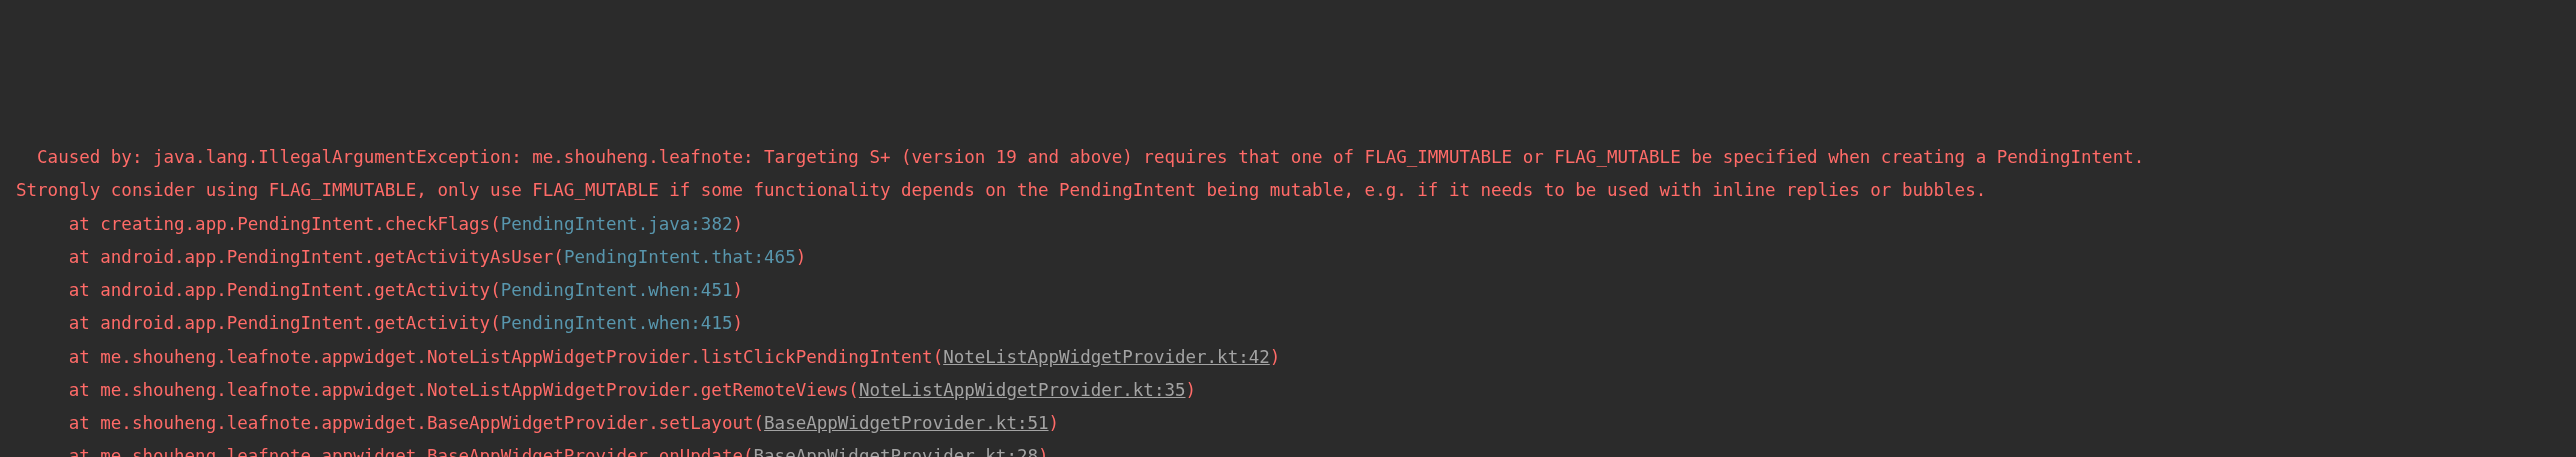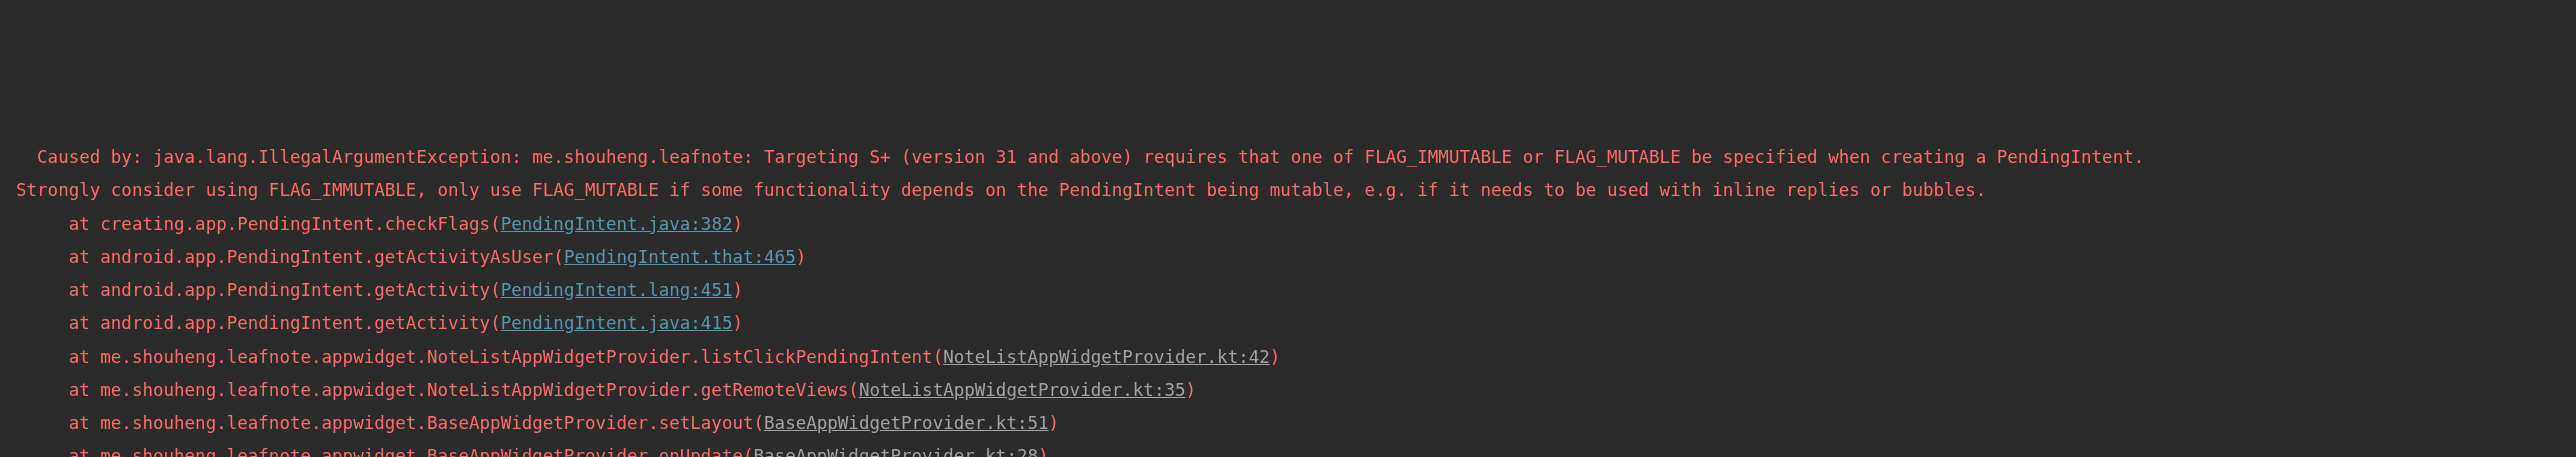--- a/index.html
+++ b/index.html
@@ -19,43 +19,42 @@
       position: relative;
     }
     .error-header {
       color: #ff6b68;
     }
     .at-prefix {
       color: #ff6b68;
     }
     .file-link {
       color: #5896ad;
-      text-decoration: underline;
       cursor: pointer;
     }
     .file-link-highlight {
       color: #a3a3a3;
       text-decoration: underline;
       cursor: pointer;
     }
     .paren {
       color: #ff6b68;
     }
   </style>
 </head>
 <body>
 
 
 
-<div><span class="error-header">  Caused by: java.lang.IllegalArgumentException: me.shouheng.leafnote: Targeting S+ (version 31 and above) requires that one of FLAG_IMMUTABLE or FLAG_MUTABLE be specified when creating a PendingIntent.</span>
+<div><span class="error-header">  Caused by: java.lang.IllegalArgumentException: me.shouheng.leafnote: Targeting S+ (version 19 and above) requires that one of FLAG_IMMUTABLE or FLAG_MUTABLE be specified when creating a PendingIntent.</span>
 <span class="error-header">Strongly consider using FLAG_IMMUTABLE, only use FLAG_MUTABLE if some functionality depends on the PendingIntent being mutable, e.g. if it needs to be used with inline replies or bubbles.</span>
 <div id="frames-container"><span><span class="at-prefix">     at creating.app.PendingIntent.checkFlags</span><span class="paren">(</span><span class="file-link">PendingIntent.java:382</span><span class="paren">)</span></span>
 <span><span class="at-prefix">     at android.app.PendingIntent.getActivityAsUser</span><span class="paren">(</span><span class="file-link">PendingIntent.that:465</span><span class="paren">)</span></span>
-<span><span class="at-prefix">     at android.app.PendingIntent.getActivity</span><span class="paren">(</span><span class="file-link">PendingIntent.lang:451</span><span class="paren">)</span></span>
-<span><span class="at-prefix">     at android.app.PendingIntent.getActivity</span><span class="paren">(</span><span class="file-link">PendingIntent.java:415</span><span class="paren">)</span></span>
+<span><span class="at-prefix">     at android.app.PendingIntent.getActivity</span><span class="paren">(</span><span class="file-link">PendingIntent.when:451</span><span class="paren">)</span></span>
+<span><span class="at-prefix">     at android.app.PendingIntent.getActivity</span><span class="paren">(</span><span class="file-link">PendingIntent.when:415</span><span class="paren">)</span></span>
 <span><span class="at-prefix">     at me.shouheng.leafnote.appwidget.NoteListAppWidgetProvider.listClickPendingIntent</span><span class="paren">(</span><span class="file-link-highlight">NoteListAppWidgetProvider.kt:42</span><span class="paren">)</span></span>
 <span><span class="at-prefix">     at me.shouheng.leafnote.appwidget.NoteListAppWidgetProvider.getRemoteViews</span><span class="paren">(</span><span class="file-link-highlight">NoteListAppWidgetProvider.kt:35</span><span class="paren">)</span></span>
 <span><span class="at-prefix">     at me.shouheng.leafnote.appwidget.BaseAppWidgetProvider.setLayout</span><span class="paren">(</span><span class="file-link-highlight">BaseAppWidgetProvider.kt:51</span><span class="paren">)</span></span>
 <span><span class="at-prefix">     at me.shouheng.leafnote.appwidget.BaseAppWidgetProvider.onUpdate</span><span class="paren">(</span><span class="file-link-highlight">BaseAppWidgetProvider.kt:28</span><span class="paren">)</span></span>
 
 
 </div></div>
 
 
 

